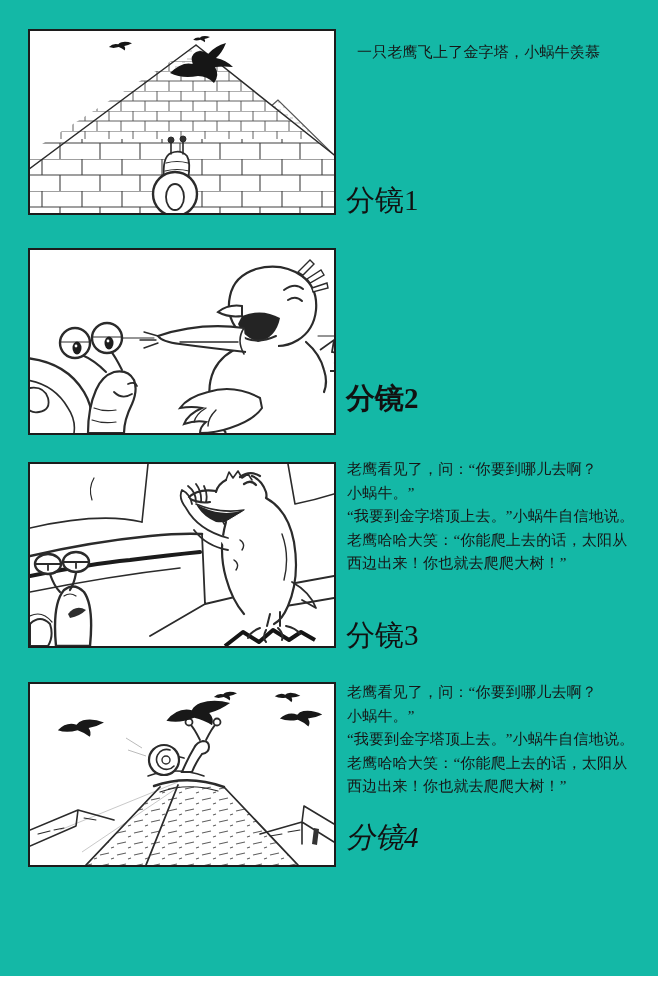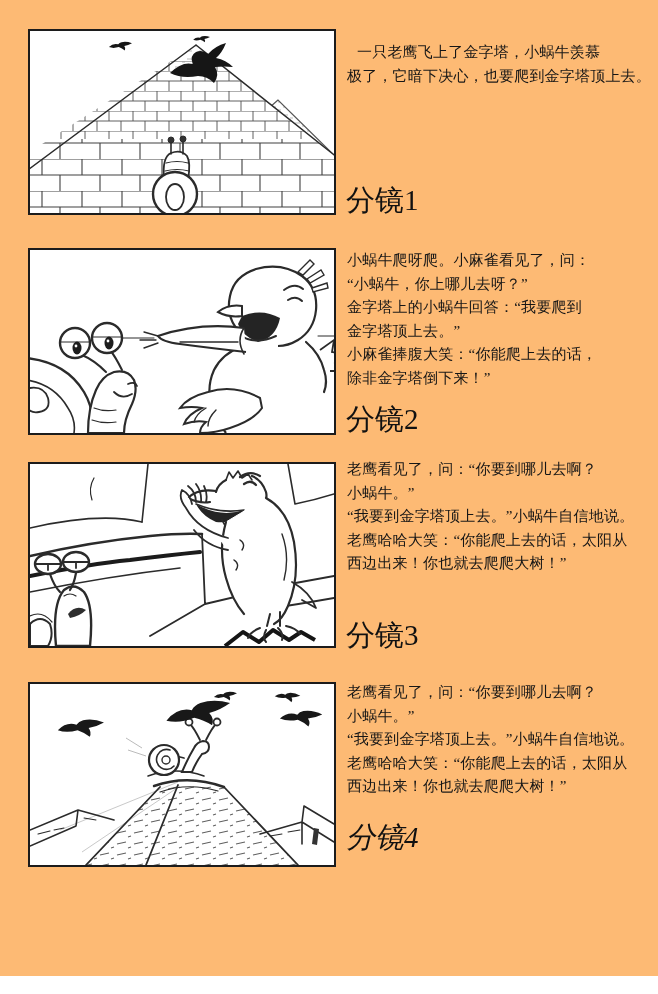--- a/index.html
+++ b/index.html
@@ -1,31 +1,31 @@
 <!DOCTYPE html>
 <html><head>
 <meta charset="utf-8">
 <style>
   html,body{margin:0;padding:0;background:#ffffff;}
-  .page{position:relative;width:658px;height:976px;background:#fdba74;overflow:hidden;
+  .page{position:relative;width:658px;height:976px;background:#14b8a6;overflow:hidden;
         font-family:"Liberation Serif","DejaVu Serif",serif;color:#141414;}
   .frame{position:absolute;left:28px;width:308px;border:2px solid #1c1c1c;background:#ffffff;
          box-sizing:border-box;overflow:hidden;}
   .frame svg{display:block;width:100%;height:100%;}
   .f1{top:29px;height:186px;}
   .f2{top:248px;height:187px;}
   .f3{top:462px;height:186px;}
   .f4{top:682px;height:185px;}
   .caption{position:absolute;left:347px;width:304px;font-size:15px;line-height:23.5px;
            color:#161616;letter-spacing:0.2px;}
   .c1{top:41px;} .c2{top:249px;} .c3{top:458px;} .c4{top:681px;}
   .cline{white-space:nowrap;}
   .ind{padding-left:10px;}
   .shot-label{position:absolute;left:346px;font-size:29px;line-height:1.1;color:#111111;text-align:right;}
-  .l1{top:185px;} .l2{top:404px;} .l3{top:620px;} .l4{top:822px;font-style:italic;}
+  .l1{top:185px;} .l2{top:383px;font-weight:bold;} .l3{top:620px;} .l4{top:822px;font-style:italic;}
   .ink{stroke:#2b2b2b;fill:none;stroke-linecap:round;stroke-linejoin:round;}
 </style>
 </head>
 <body>
 
 <div class="page">
 
   <div class="frame f1">
     <svg viewBox="0 0 304 182" preserveAspectRatio="none">
       <defs>
@@ -197,31 +197,22 @@
         <use href="#birdP" transform="translate(170,30) scale(1.55) rotate(-6)"></use>
         <use href="#birdP" transform="translate(196,12) scale(0.55)"></use>
         <use href="#birdP" transform="translate(258,13) scale(0.6) rotate(8)"></use>
         <use href="#birdP" transform="translate(272,34) scale(1.0) rotate(4)"></use>
       </g>
     </svg>
   </div>
 
   <div class="caption c1">
     <div class="cline ind">一只老鹰飞上了金字塔，小蜗牛羡慕</div>
-    <div class="cline">极了，它暗下决心，也要爬到金字塔顶上去。</div>
-  </div>
-
-  <div class="caption c2">
-    <div class="cline">小蜗牛爬呀爬。小麻雀看见了，问：</div>
-    <div class="cline">“小蜗牛，你上哪儿去呀？”</div>
-    <div class="cline">金字塔上的小蜗牛回答：“我要爬到</div>
-    <div class="cline">金字塔顶上去。”</div>
-    <div class="cline">小麻雀捧腹大笑：“你能爬上去的话，</div>
-    <div class="cline">除非金字塔倒下来！”</div>
-  </div>
+  </div>
+
 
   <div class="caption c3">
     <div class="cline">老鹰看见了，问：“你要到哪儿去啊？</div>
     <div class="cline">小蜗牛。”</div>
     <div class="cline">“我要到金字塔顶上去。”小蜗牛自信地说。</div>
     <div class="cline">老鹰哈哈大笑：“你能爬上去的话，太阳从</div>
     <div class="cline">西边出来！你也就去爬爬大树！”</div>
   </div>
 
   <div class="caption c4">

